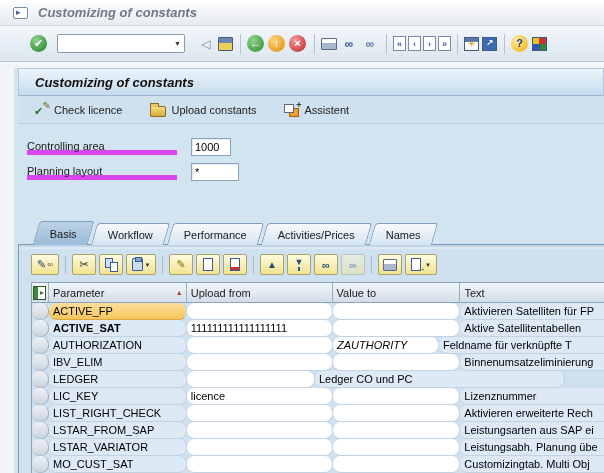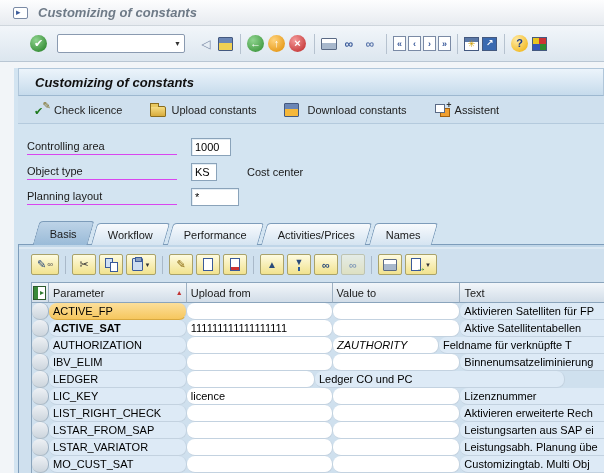--- a/index.html
+++ b/index.html
@@ -76,21 +76,21 @@
   .assist .a1 { position:absolute; right:0; bottom:0; width:10px; height:9px;
     background:#f0a030; border:1px solid #a06010; }
   .assist .a2 { position:absolute; left:0; top:1px; width:10px; height:9px; background:#fff;
     border:1px solid #5a6a85; }
   .assist .a3 { position:absolute; right:-2px; top:-3px; font-size:9px; font-weight:bold;
     color:#333; }
 
   
   .form { margin:10px 0 0 13px; }
   .frow { height:25px; display:flex; align-items:center; }
-  .flabel { width:150px; color:#1a1a1a; border-bottom:1px solid #d946ef; height:17px;
+  .flabel { width:150px; color:#1a1a1a; border-bottom:5px solid #d946ef; height:17px;
     line-height:16px; }
   .fbox { height:18px; border:1px solid #8aa3ba; background:#fff; line-height:16px;
     padding:0 3px; margin-left:14px; box-shadow:inset 1px 1px 0 #e4edf4; color:#000; }
   .w40 { width:40px; } .w26 { width:26px; } .w48 { width:48px; }
   .fdesc { margin-left:30px; color:#1a1a1a; }
 
   
   .tabs { position:absolute; top:152px; left:22px; height:25px; display:flex;
     align-items:flex-end; z-index:2; }
   .tab { height:22px; padding:0 13px; display:flex; align-items:center;
@@ -220,42 +220,33 @@
         <span class="pen">✎</span>
         <span class="chk">✔</span>
       </span>
       <span>Check licence</span>
     </span>
     <span class="abtn">
       <span class="folder"></span>
       <span>Upload constants</span>
     </span>
     <span class="abtn">
-      <span class="disk orange"></span>
-      <span>Download constants</span>
-    </span>
-    <span class="abtn">
       <span class="assist">
         <span class="a1"></span>
           <span class="a2"></span>
           <span class="a3">+</span>
       </span>
       <span>Assistent</span>
     </span>
   </div>
 
   <div class="form">
     <div class="frow">
       <span class="flabel">Controlling area</span>
       <span class="fbox w40">1000</span>
-    </div>
-    <div class="frow">
-      <span class="flabel">Object type</span>
-      <span class="fbox w26">KS</span>
-      <span class="fdesc">Cost center</span>
     </div>
     <div class="frow">
       <span class="flabel">Planning layout</span>
       <span class="fbox w48">*</span>
     </div>
   </div>
 
   <div class="tabs">
     <div class="tab active">
         <span>Basis</span>

